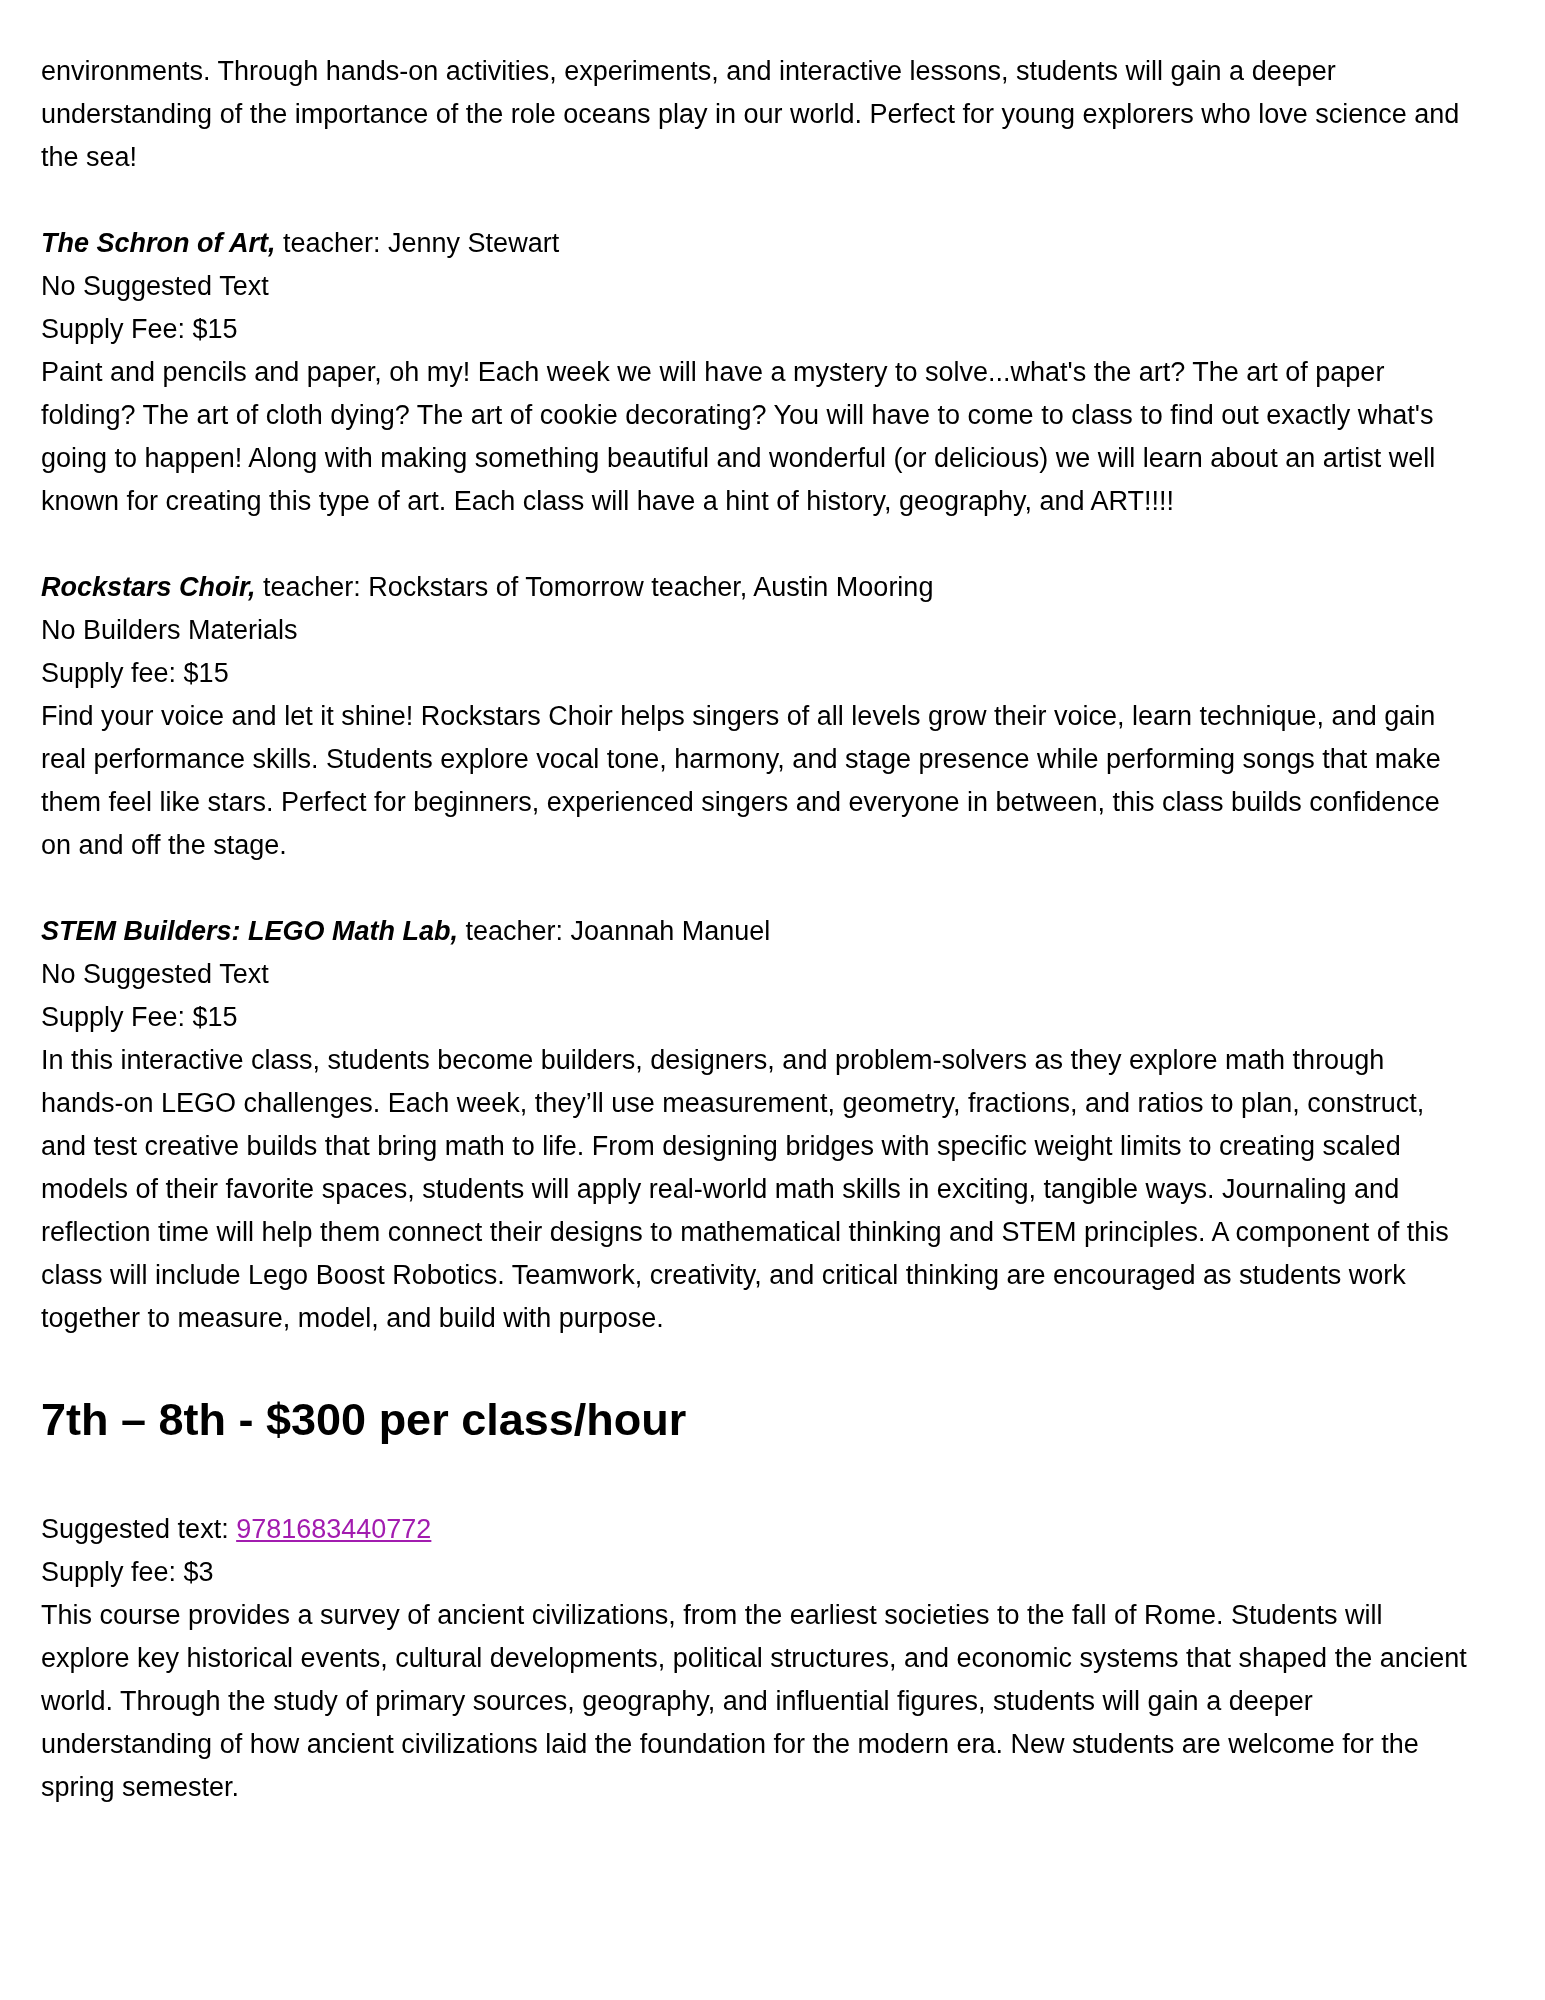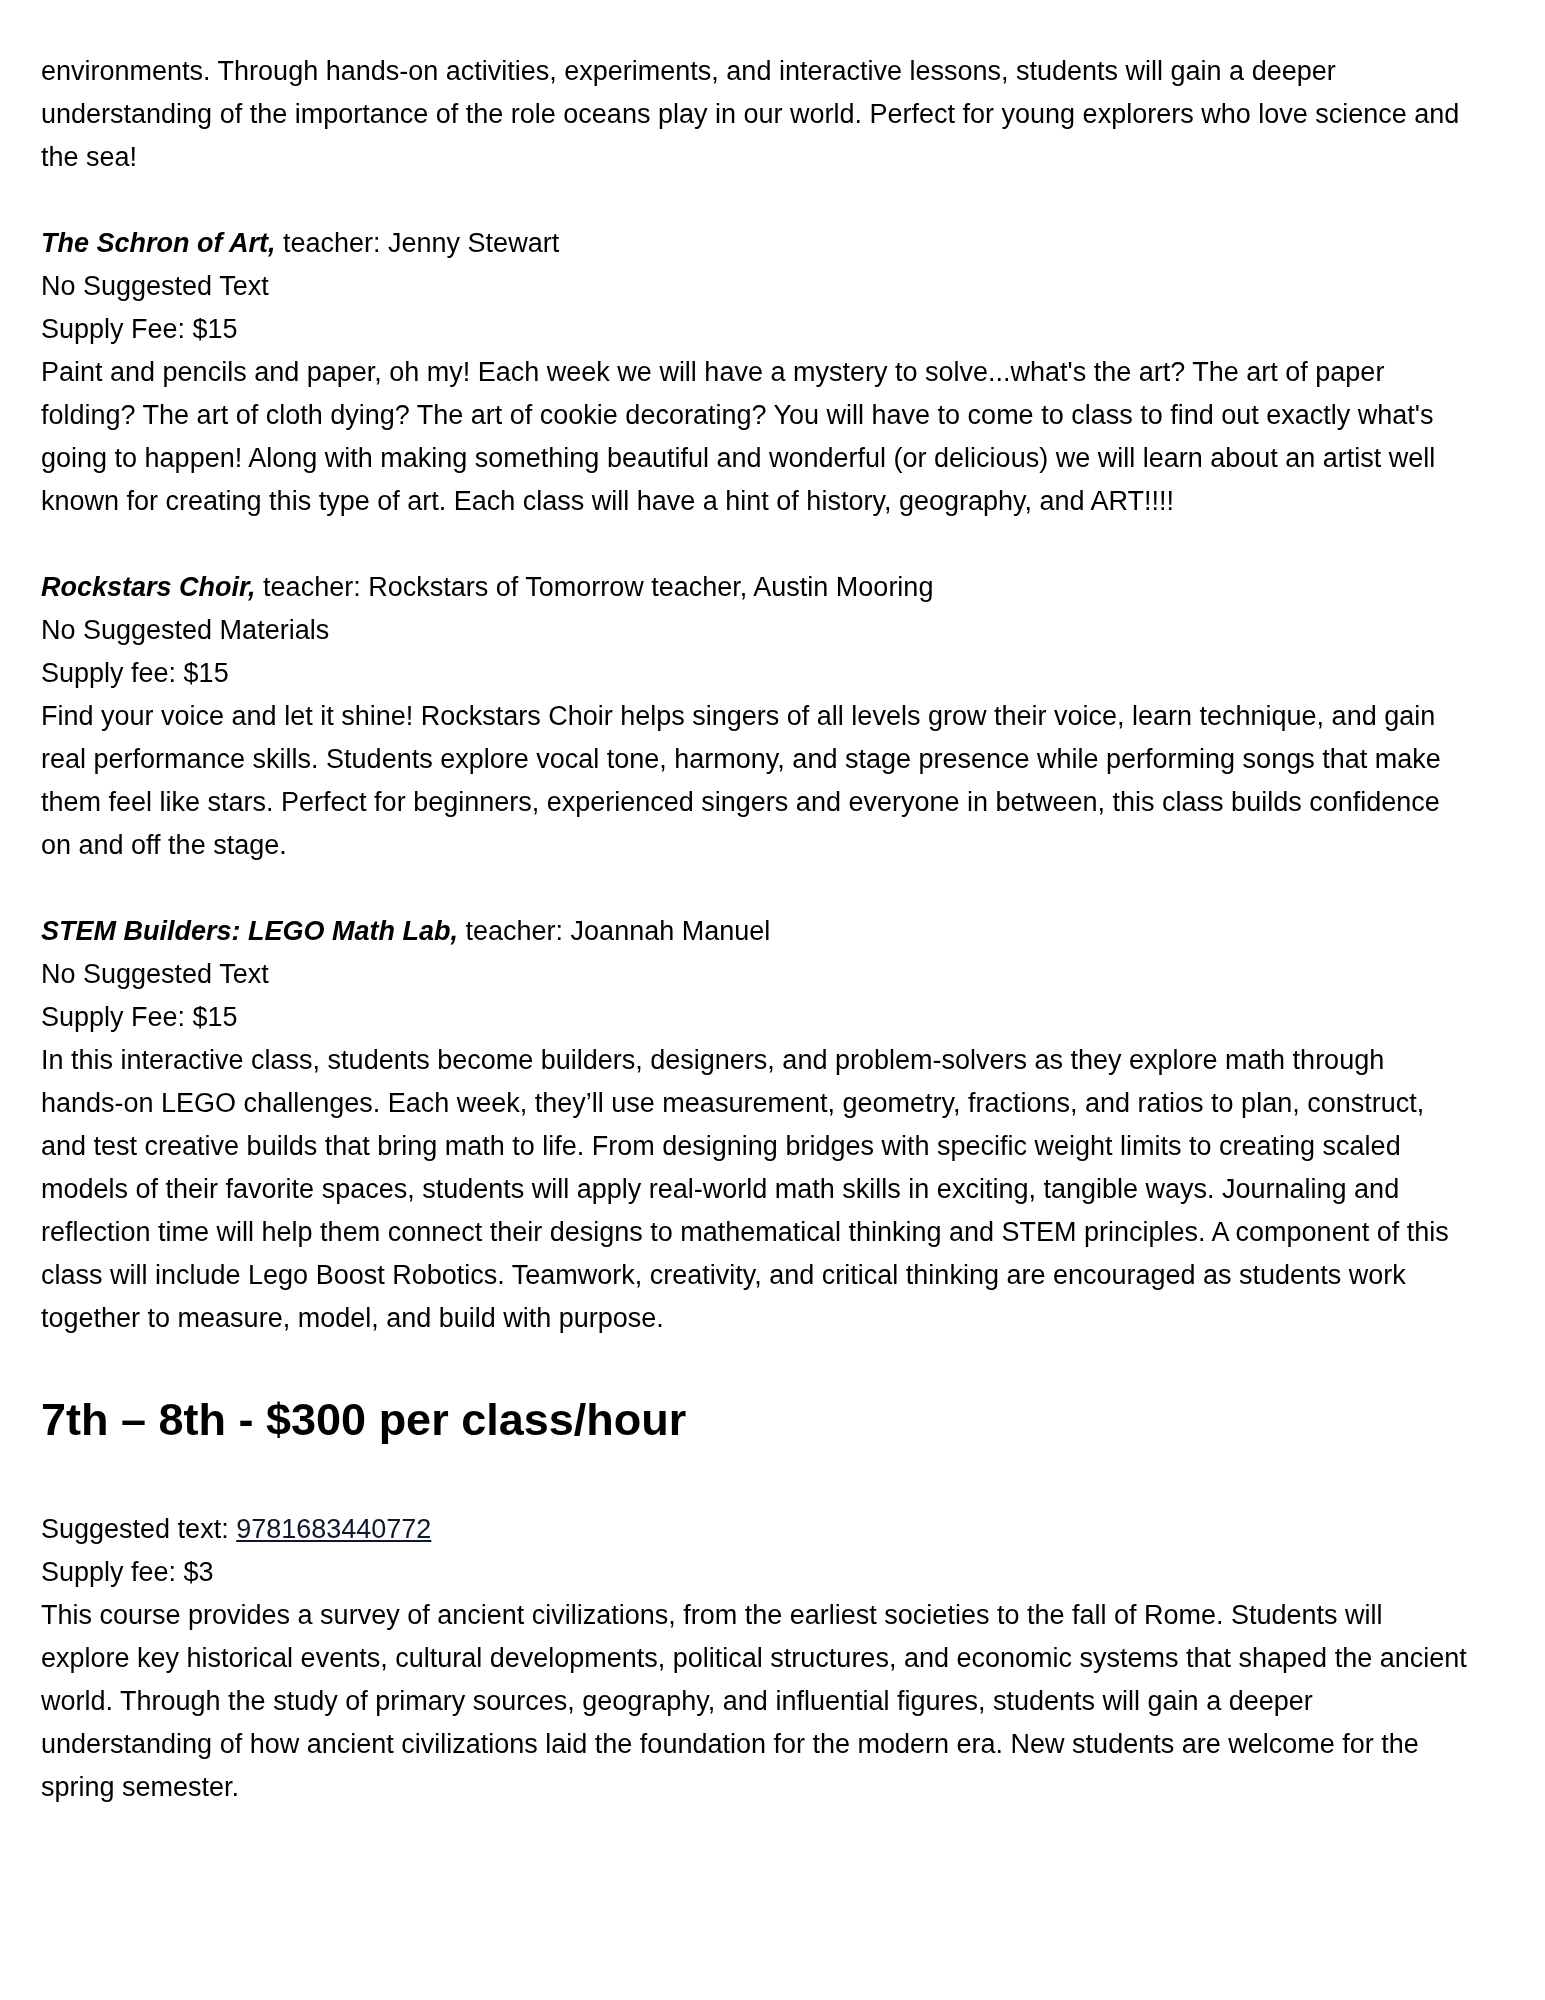--- a/index.html
+++ b/index.html
@@ -29,42 +29,42 @@
     font-style: italic;
   }
   .section-heading {
     font-size: 45px;
     line-height: 52px;
     font-weight: bold;
     margin: 54px 0 62px 0;
     font-family: "Liberation Sans", sans-serif;
   }
   .isbn-link {
-    color: #0f172a;
+    color: #a21caf;
     text-decoration: underline;
     cursor: pointer;
   }
 </style>
 </head>
 <body>
 
 <div class="page">
 
   <p class="para">environments. Through hands-on activities, experiments, and interactive lessons, students will gain a deeper understanding of the importance of the role oceans play in our world. Perfect for young explorers who love science and the sea!</p>
 
   <div class="course">
     <div><span class="course-title">The Schron of Art,</span><span>&nbsp;teacher: Jenny Stewart</span></div>
     <div>No Suggested Text</div>
     <div>Supply Fee: $15</div>
     <div>Paint and pencils and paper, oh my! Each week we will have a mystery to solve...what's the art? The art of paper folding? The art of cloth dying? The art of cookie decorating? You will have to come to class to find out exactly what's going to happen! Along with making something beautiful and wonderful (or delicious) we will learn about an artist well known for creating this type of art. Each class will have a hint of history, geography, and ART!!!!</div>
   </div>
 
   <div class="course">
     <div><span class="course-title">Rockstars Choir,</span> <span>teacher: Rockstars of Tomorrow teacher, Austin Mooring</span></div>
-    <div>No Suggested Materials</div>
+    <div>No Builders Materials</div>
     <div>Supply fee: $15</div>
     <div>Find your voice and let it shine! Rockstars Choir helps singers of all levels grow their voice, learn technique, and gain real performance skills. Students explore vocal tone, harmony, and stage presence while performing songs that make them feel like stars. Perfect for beginners, experienced singers and everyone in between, this class builds confidence on and off the stage.</div>
   </div>
 
   <div class="course">
     <div><span class="course-title">STEM Builders: LEGO Math Lab,</span> <span>teacher: Joannah Manuel</span></div>
     <div>No Suggested Text</div>
     <div>Supply Fee: $15</div>
     <div>In this interactive class, students become builders, designers, and problem-solvers as they explore math through hands-on LEGO challenges. Each week, they’ll use measurement, geometry, fractions, and ratios to plan, construct, and test creative builds that bring math to life. From designing bridges with specific weight limits to creating scaled models of their favorite spaces, students will apply real-world math skills in exciting, tangible ways. Journaling and reflection time will help them connect their designs to mathematical thinking and STEM principles. A component of this class will include Lego Boost Robotics. Teamwork, creativity, and critical thinking are encouraged as students work together to measure, model, and build with purpose.</div>
   </div>

